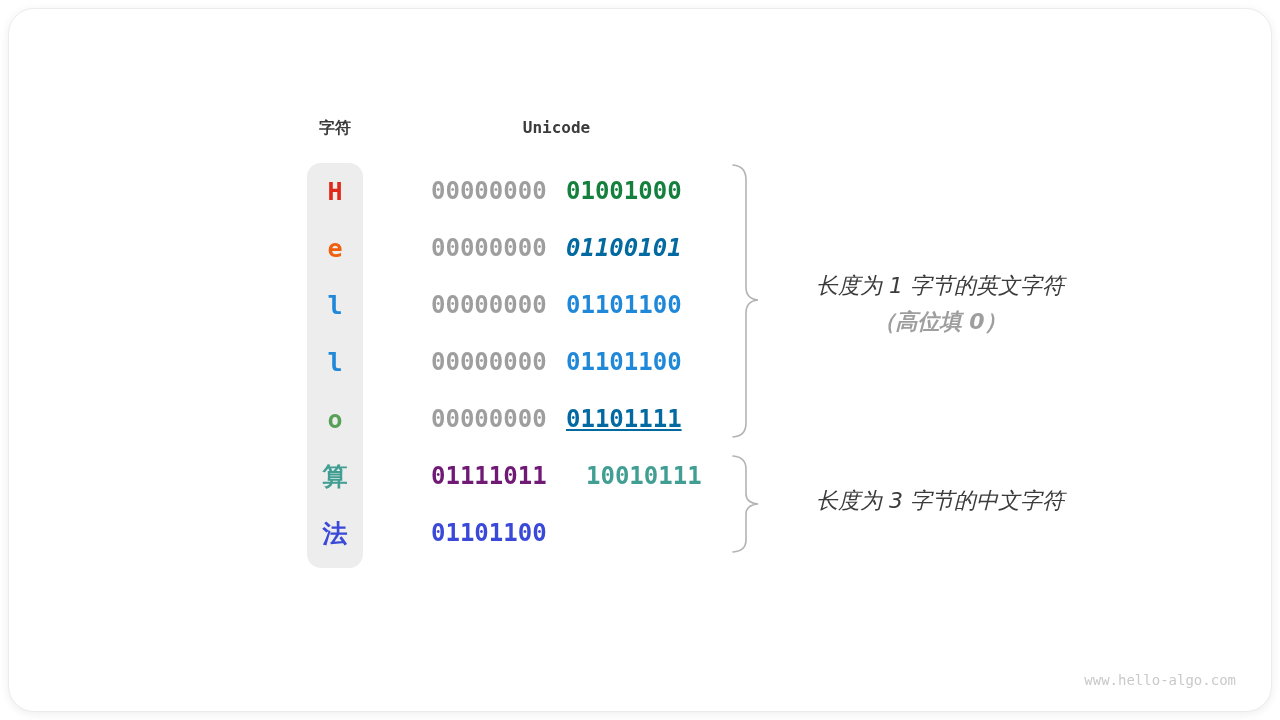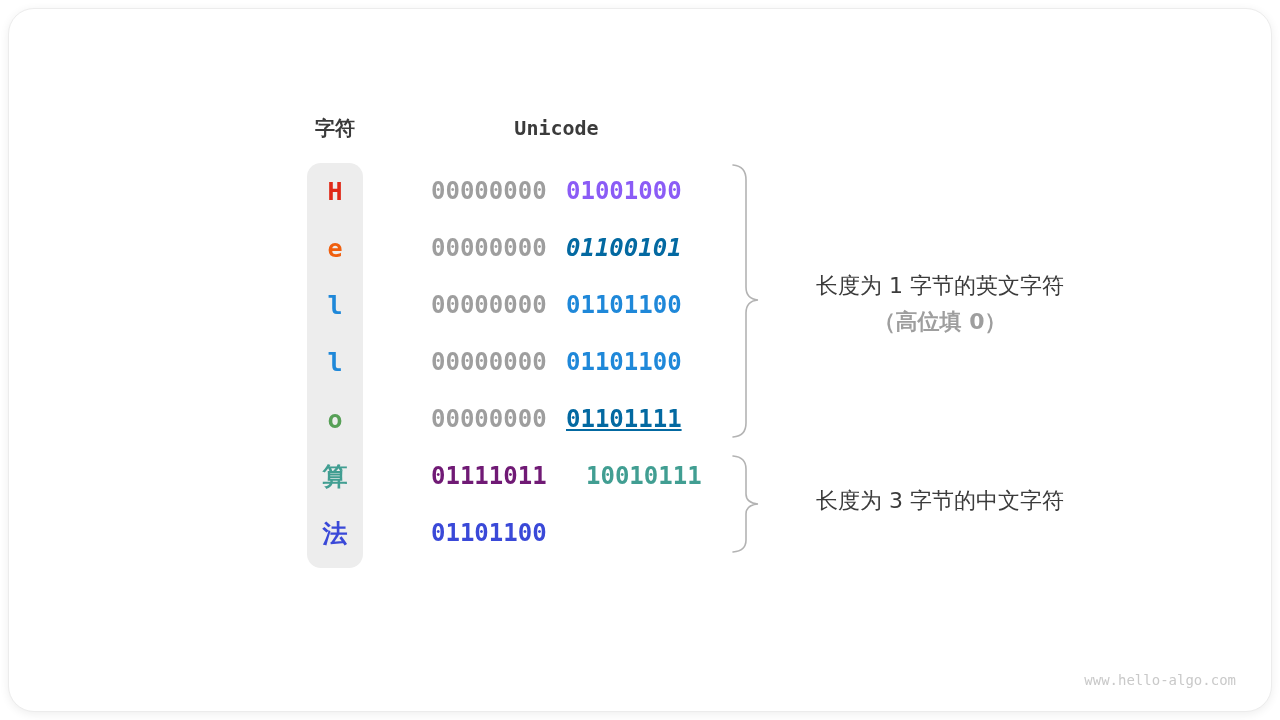--- a/index.html
+++ b/index.html
@@ -16,21 +16,21 @@
   }
 
   .stage { position: absolute; inset: 0; }
 
   
   .hdr {
     position: absolute;
     top: 112px;
     height: 32px;
     line-height: 32px;
-    font-size: 20px;
+    font-size: 16px;
     font-weight: bold;
     color: #3b3b3b;
     text-align: center;
   }
   .hdr-char { left: 307px; width: 56px; }
   .hdr-unicode {
     left: 431px; width: 251px;
     font-family: "DejaVu Sans Mono", monospace;
     text-align: center;
   }
@@ -70,20 +70,21 @@
   .braces-svg { position: absolute; left: 0; top: 0; width: 1280px; height: 720px; pointer-events: none; }
   .braces-svg path { fill: none; stroke: #b3b3b3; stroke-width: 1.6; stroke-linecap: round; }
 
   
   .annotation {
     position: absolute;
     left: 770px; width: 340px;
     text-align: center;
     color: #3b3b3b;
     font-size: 22px;
+    font-style: italic;
   }
   .annotation-english { top: 268px; line-height: 36px; }
   .annotation-chinese { top: 488px; line-height: 26px; }
   .annotation .sub {
     color: #9e9e9e;
     font-weight: bold;
   }
 
   
   .watermark {
@@ -102,21 +103,21 @@
 <div class="stage">
 
   <div class="hdr hdr-char">字符</div>
   <div class="hdr hdr-unicode">Unicode</div>
 
   <div class="char-column"></div>
 
   <div class="row" style="top:163px">
     <span class="char" style="color: rgb(224, 41, 24);">H</span>
     <span class="byte byte1" style="color: rgb(158, 158, 158);">00000000</span>
-    <span class="byte byte2" style="color: #8b5cf6;">01001000</span>
+    <span class="byte byte2" style="color: #15803d;">01001000</span>
   </div>
   <div class="row" style="top:220px">
     <span class="char" style="color: rgb(240, 95, 14);">e</span>
     <span class="byte byte1" style="color: rgb(158, 158, 158);">00000000</span>
     <span class="byte byte2" style="color: #0369a1; font-style: italic;">01100101</span>
   </div>
   <div class="row" style="top:277px">
     <span class="char" style="color: rgb(31, 136, 217);">l</span>
     <span class="byte byte1" style="color: rgb(158, 158, 158);">00000000</span>
     <span class="byte byte2" style="color: rgb(31, 136, 217);">01101100</span>

